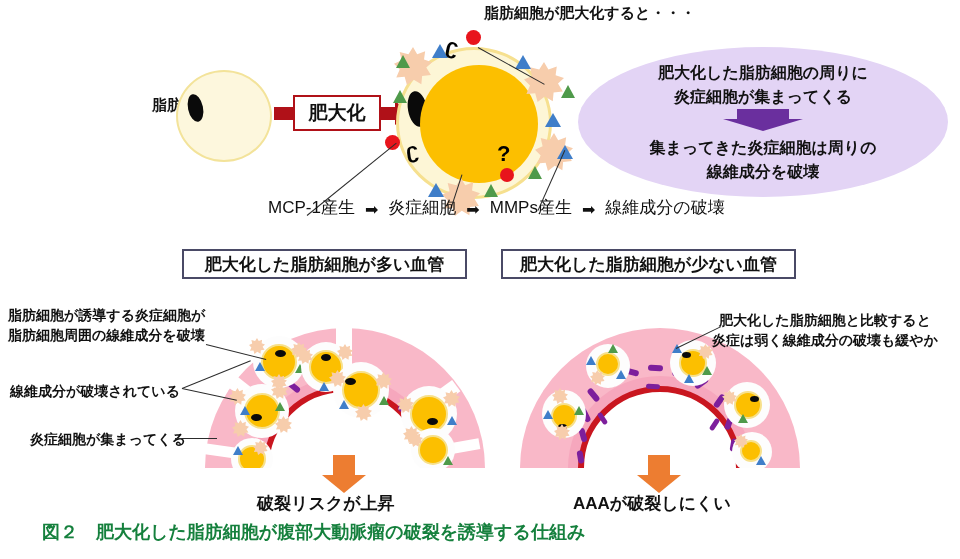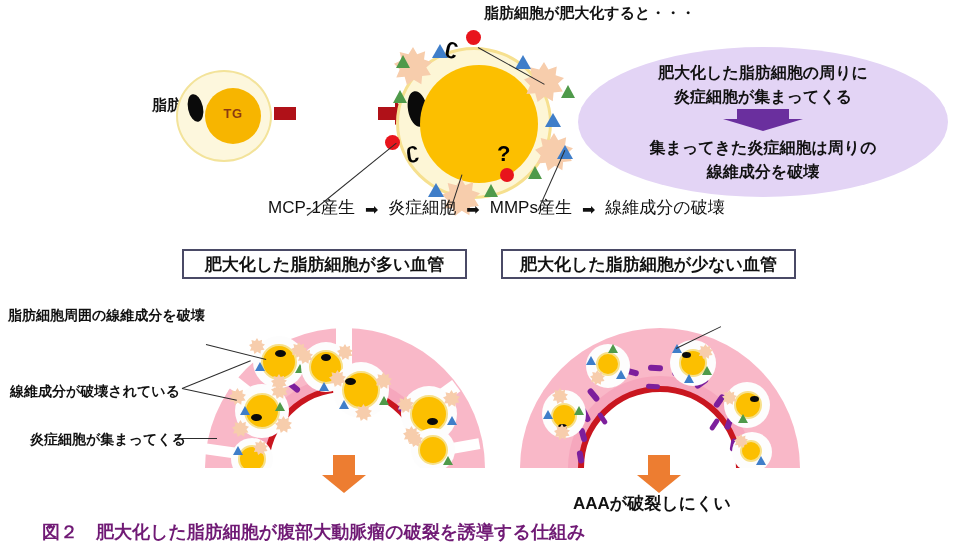--- a/index.html
+++ b/index.html
@@ -168,40 +168,38 @@
     border-left:22px solid transparent;border-right:22px solid transparent;
     border-top:18px solid #ed7d31;
   }
   #oarrow-l{left:322px;top:455px;}
   #oarrow-r{left:637px;top:455px;}
   .blabel{position:absolute;font-size:17px;font-weight:bold;color:#111;}
   #blabel-l{left:257px;top:492px;}
   #blabel-r{left:573px;top:492px;}
 
   
-  #caption{left:42px;top:521px;font-size:18px;font-weight:bold;color:#701a75;}
+  #caption{left:42px;top:521px;font-size:18px;font-weight:bold;color:#15803d;}
 </style>
 </head>
 <body>
 
 <div class="stage">
 
   <div class="t" id="anno-top">脂肪細胞が肥大化すると・・・</div>
 
   <div class="t" style="left:152px;top:60px;font-size:15px;font-weight:bold;margin-top:36px;">脂肪細胞</div>
 
   <div class="abs" id="small-cell">
     <div class="outer"></div>
     <div class="nuc"></div>
-    <div class="tg">
-      <span>TG</span>
-    </div>
   </div>
 
   <div class="abs redbar" id="redbar-l"></div>
+  <div class="abs sec" id="hyper-box" style="position:absolute;">肥大化</div>
   <div class="abs redbar" id="redbar-r"></div>
   <div id="redhead"></div>
 
   <div class="abs" id="big-cell">
     <div class="outer"></div>
     <div class="nuc"></div>
     <div class="tg"></div>
   </div>
 
   <div class="star" style="left:394px;top:47px;width:38px;height:38px;"></div>
@@ -409,36 +407,42 @@
 
     <div class="vcell" style="left:212px;top:104px;">
       <div class="halo" style="width:40px;height:40px;"></div>
       <div class="core" style="left:8px;top:8px;width:22px;height:22px;"></div>
       <div class="star" style="left:2px;top:2px;width:14px;height:14px;"></div>
       <div class="tri tri-b-sm" style="left:24px;top:24px;"></div>
     </div>
   </div>
 
   <div class="anno" id="anno-tl">
+    <div>脂肪細胞が誘導する炎症細胞が</div>
     <div>脂肪細胞周囲の線維成分を破壊</div>
   </div>
   <div class="anno" id="anno-ml">線維成分が破壊されている</div>
   <div class="anno" id="anno-bl">炎症細胞が集まってくる</div>
+  <div class="anno" id="anno-tr">
+    <div>肥大化した脂肪細胞と比較すると</div>
+    <div>炎症は弱く線維成分の破壊も緩やか</div>
+  </div>
 
   <div class="lead" style="left:206px;top:344px;width:62px;transform:rotate(14deg);"></div>
   <div class="lead" style="left:182px;top:388px;width:74px;transform:rotate(-22deg);"></div>
   <div class="lead" style="left:182px;top:388px;width:56px;transform:rotate(12deg);"></div>
   <div class="lead" style="left:175px;top:438px;width:42px;"></div>
   <div class="lead" style="left:676px;top:348px;width:50px;transform:rotate(-26deg);"></div>
 
   <div class="oarrow" id="oarrow-l">
     <div class="shaft"></div>
       <div class="head"></div>
   </div>
   <div class="oarrow" id="oarrow-r">
     <div class="shaft"></div>
       <div class="head"></div>
   </div>
+  <div class="blabel" id="blabel-l">破裂リスクが上昇</div>
   <div class="blabel" id="blabel-r">AAAが破裂しにくい</div>
 
   <div class="t" id="caption">図２　肥大化した脂肪細胞が腹部大動脈瘤の破裂を誘導する仕組み</div>
 
 </div>
 
 </body></html>

